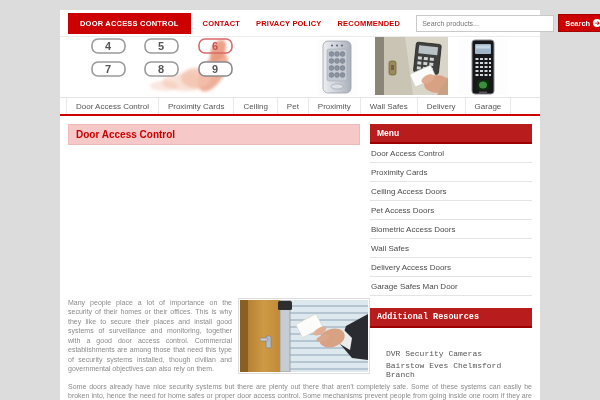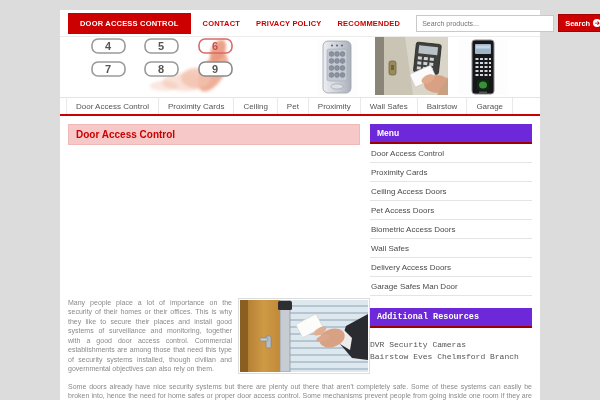--- a/index.html
+++ b/index.html
@@ -29,24 +29,24 @@
   .t3-svg { left:398px; top:2px; }
 
   
   .tabsbar { display:flex; border-top:1px solid #e4e4e4; border-bottom:2px solid #cc0000; padding-left:6px; background:#fff; }
   .tab { font-size:8px; color:#555; padding:4px 9px 3px; border-right:1px solid #e9e9e9; cursor:pointer; white-space:nowrap; }
   .tab:first-child { border-left:1px solid #e9e9e9; }
 
   
   .content { padding:8px; overflow:hidden; }
   .sidebar { float:right; width:162px; }
-  .side-header { background:#6d28d9; border-bottom:2px solid #9c0000; color:#fff; font-size:8.5px; font-weight:bold; padding:4px 7px; }
+  .side-header { background:#b91c1c; border-bottom:2px solid #9c0000; color:#fff; font-size:8.5px; font-weight:bold; padding:4px 7px; }
   .menu-item { font-size:8px; color:#4a4a4a; padding:5px 1px 4px; border-bottom:1px solid #e4e4e4; cursor:pointer; }
   .resources { margin-top:12px;font-family:Liberation Mono, monospace; }
-  .res-list { padding-top:10px; }
+  .res-list { padding-top:19px;margin-left:16px; }
   .res-item { font-size:8px; color:#555; padding:2px 0 1px; cursor:pointer; }
 
   .article { }
   .title-bar { margin-right:172px; background:#f6c8c8; border:1px solid #efb9b9; color:#cc0000; font-weight:bold; font-size:10px; padding:4px 7px; }
   .article-body { margin-top:5px; font-size:7px; line-height:1.35; color:#8a8a8a; text-align:justify; }
   .article-body p { margin:0 0 8px; }
   .ph-left { float:left; width:164px; height:148px; background:#fff; }
   .photo-wrap { float:right; margin:148px 0 4px 6px; width:132px; border:1px solid #ddd; padding:1px; background:#fff; }
   .photo-wrap svg { display:block; }
 </style>
@@ -197,21 +197,21 @@
     </svg>
   </div>
 
   <div class="tabsbar">
     <span class="tab">Door Access Control</span>
     <span class="tab">Proximity Cards</span>
     <span class="tab">Ceiling</span>
     <span class="tab">Pet</span>
     <span class="tab">Proximity</span>
     <span class="tab">Wall Safes</span>
-    <span class="tab">Bairstow</span>
+    <span class="tab">Delivery</span>
     <span class="tab">Garage</span>
   </div>
 
   <div class="content">
 
     <div class="sidebar">
       <div class="side-header">Menu</div>
       <div>
         <div class="menu-item">Door Access Control</div>
         <div class="menu-item">Proximity Cards</div>

